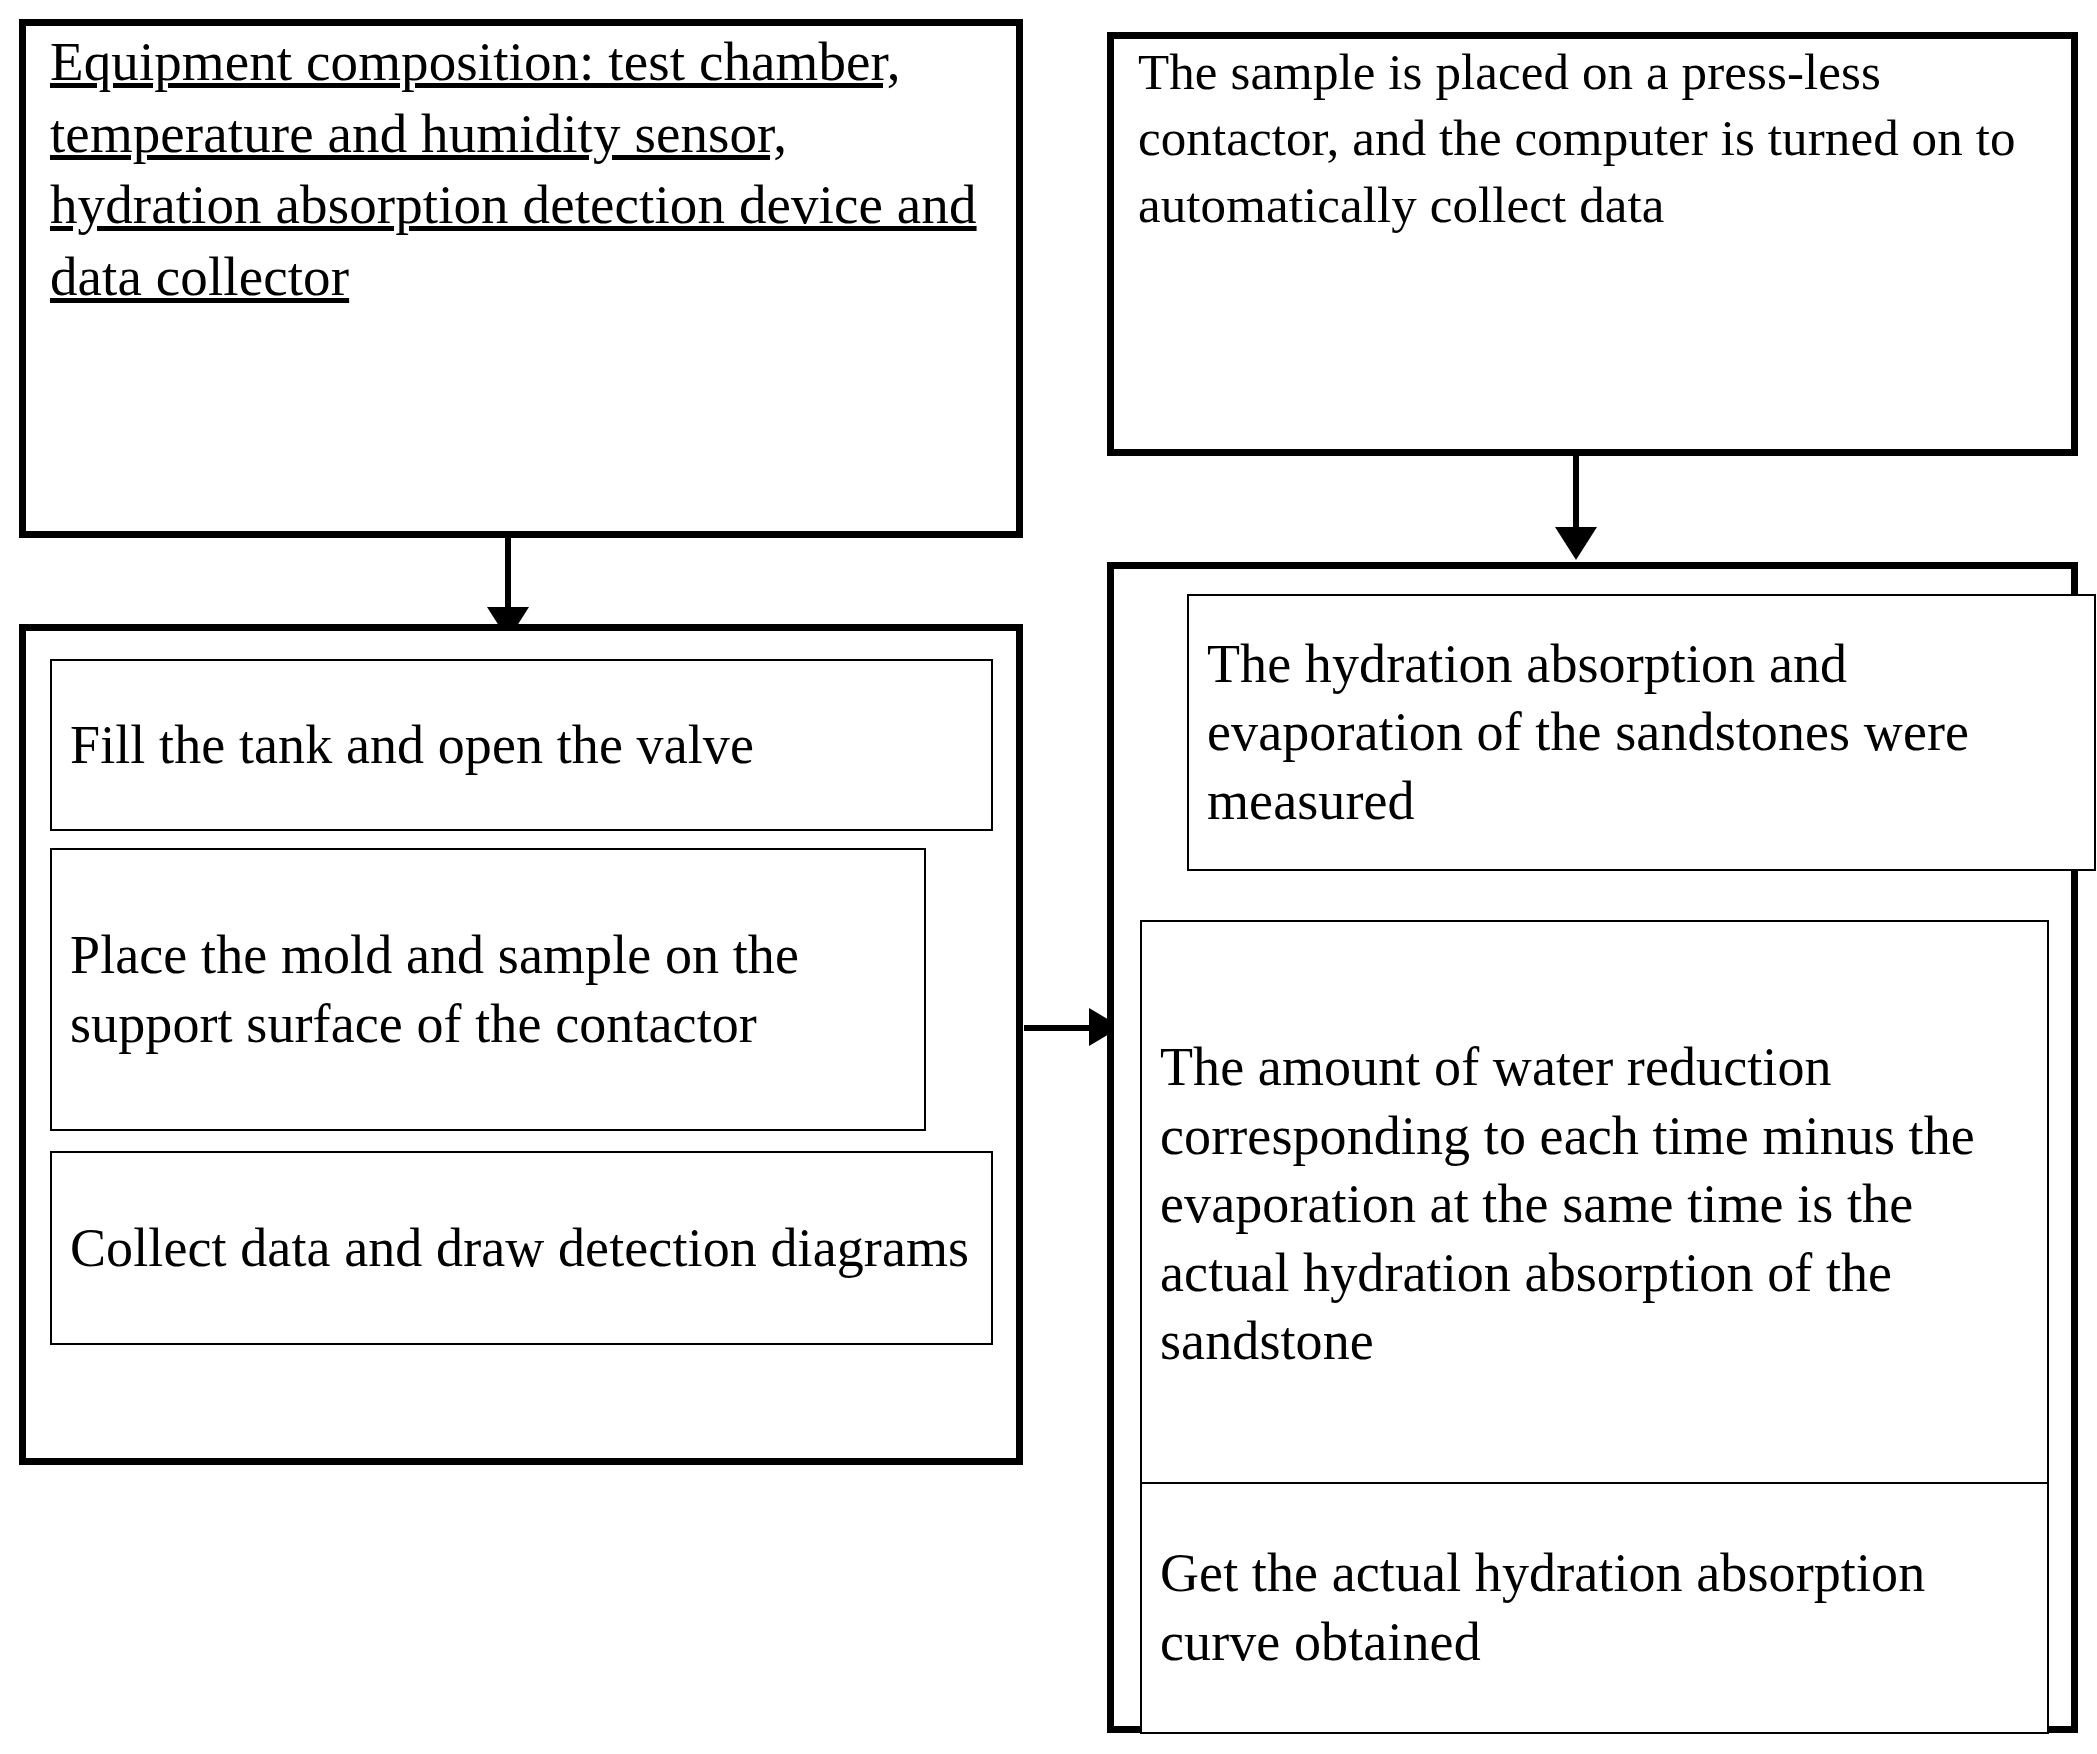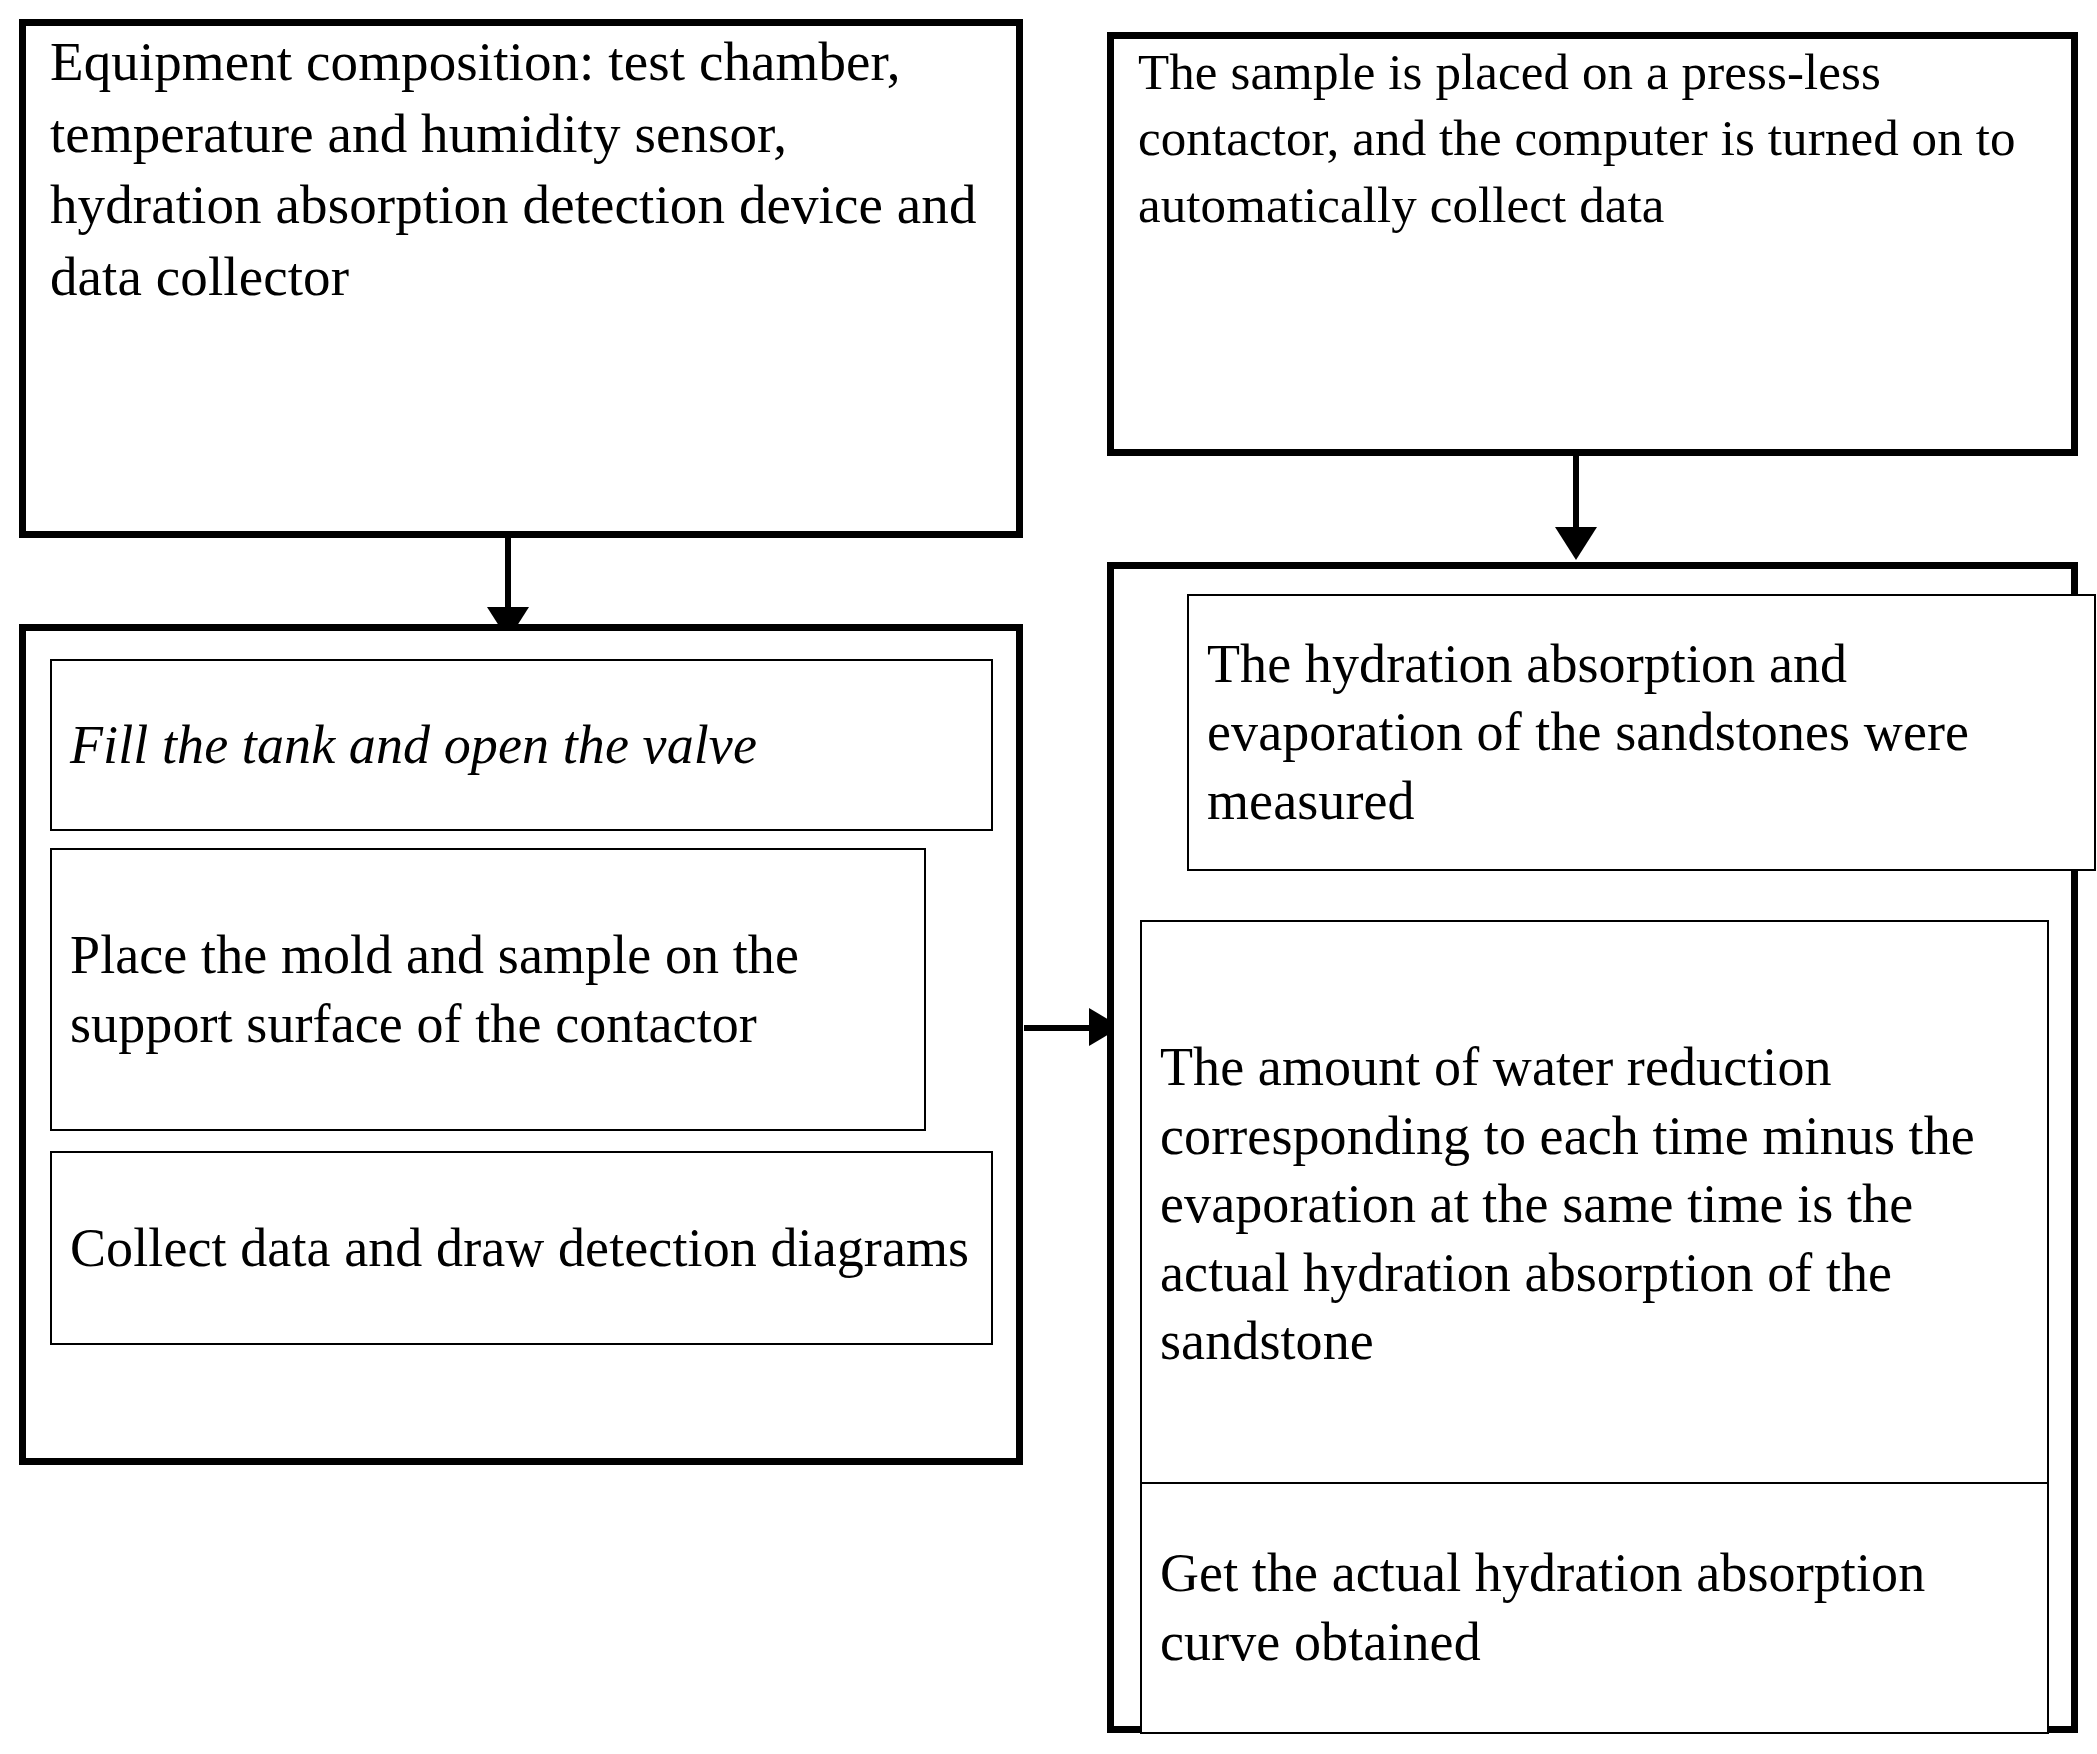--- a/index.html
+++ b/index.html
@@ -95,33 +95,33 @@
     border-top: 19.4px solid transparent;
     border-bottom: 19.4px solid transparent;
     border-left: 32px solid #000000;
   }
 </style>
 </head>
 <body>
 
 <div id="canvas">
 
-  <div class="node-box" style="left:19.4px; top:19.4px; width:1004px; height:519px;">
+  <div class="node-box" style="left:19.4px; top:19.4px; width:1004px; height:519px;text-decoration:underline;">
     <span class="box-text" style="font-size:55px; line-height:1.30;">Equipment composition: test chamber, temperature and humidity sensor, hydration absorption detection device and data collector</span>
   </div>
 
   <div class="arrow-v" style="left:505px; top:538px;">
     <div class="shaft" style="height:75px;"></div>
     <div class="head" style="top:69px;"></div>
   </div>
 
   <div class="node-box" style="left:19.4px; top:624px; width:1004px; height:841px;">
   </div>
 
-  <div class="sub-box" style="left:50px; top:659px; width:943px; height:172px;font-style:italic;">
+  <div class="sub-box" style="left:50px; top:659px; width:943px; height:172px;">
     <span class="box-text">Fill the tank and open the valve</span>
   </div>
 
   <div class="sub-box" style="left:50px; top:848px; width:876px; height:283px;">
     <span class="box-text">Place the mold and sample on the support surface of the contactor</span>
   </div>
 
   <div class="sub-box" style="left:50px; top:1151px; width:943px; height:194px;">
     <span class="box-text">Collect data and draw detection diagrams</span>
   </div>

